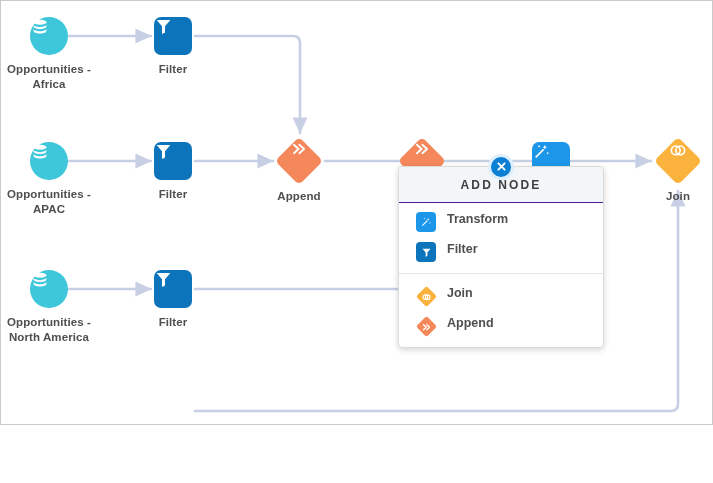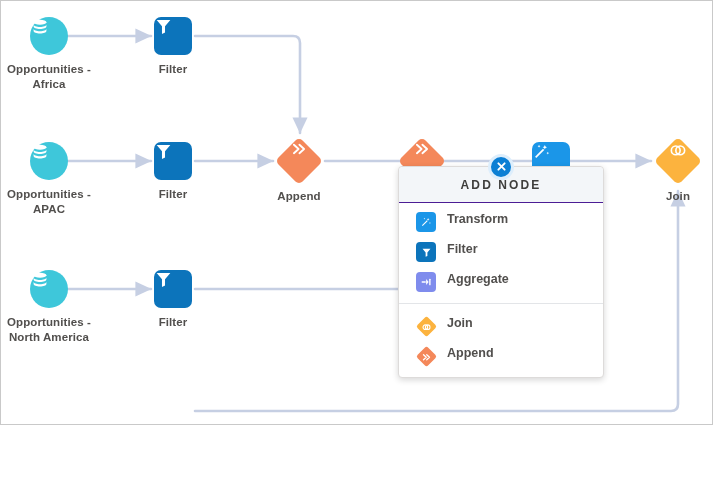--- a/index.html
+++ b/index.html
@@ -312,32 +312,20 @@
 
       <div class="menu-item">
         <span class="mini-sq mini-filter">
           <svg width="11" height="11" viewBox="0 0 20 20" aria-hidden="true">
             <path d="M2.8 3.2h14.4l-5.6 6.6v6.4l-3.2 1.6V9.8z" fill="#ffffff"></path>
           </svg>
         </span>
         <span class="menu-label">Filter</span>
       </div>
 
-      <div class="menu-item">
-        <span class="mini-sq mini-aggregate">
-          <svg width="12" height="12" viewBox="0 0 20 20" aria-hidden="true">
-            <g fill="#ffffff">
-              <rect x="2.6" y="8.8" width="7.2" height="2.3" rx="1"></rect>
-              <path d="M10.2 5.2 L14.4 10 L10.2 14.8 Z"></path>
-              <rect x="15.3" y="4.6" width="2.3" height="10.8" rx="1"></rect>
-            </g>
-          </svg>
-        </span>
-        <span class="menu-label">Aggregate</span>
-      </div>
     </div>
 
     <div class="menu-list second">
 
       <div class="menu-item">
         <span class="mini-dm-wrap">
           <span class="mini-dm mini-join">
             <svg width="10" height="10" viewBox="0 0 22 22" aria-hidden="true">
               <g fill="none" stroke="#ffffff" stroke-width="2.4">
                 <circle cx="8.4" cy="11" r="5.1"></circle>

